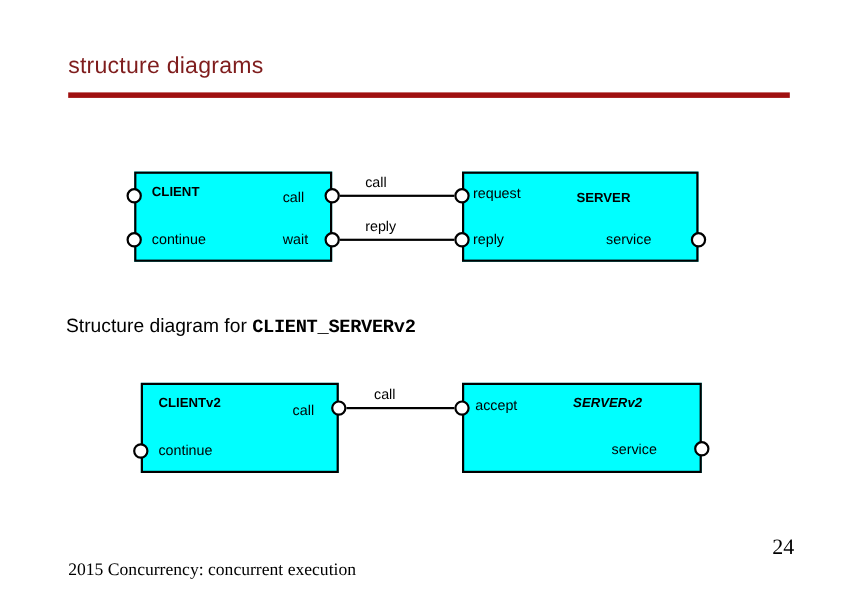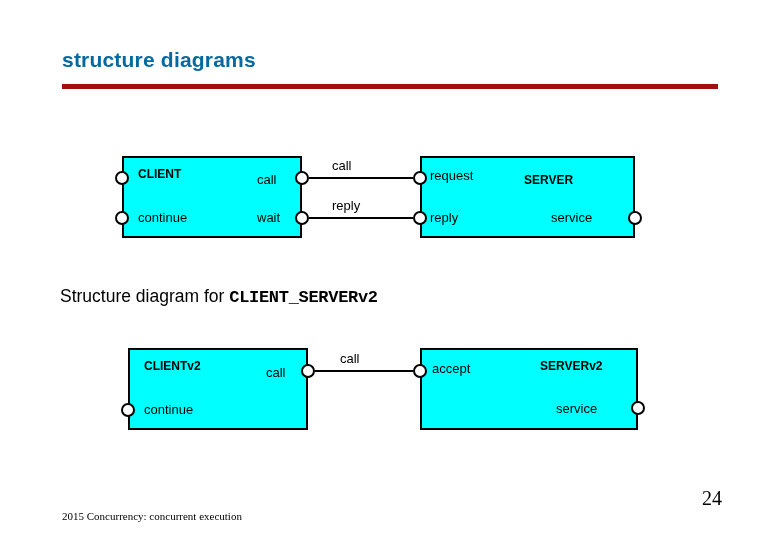--- a/index.html
+++ b/index.html
@@ -18,22 +18,22 @@
     position: absolute;
     left: 0; top: 0;
     width: 780px;
     height: 540px;
   }
   .title {
     position: absolute;
     left: 62px;
     top: 48px;
     font-size: 21px;
-    font-weight: bold;
-    color: #0369a1;
+    font-weight: normal;
+    color: #7f1d1d;
     letter-spacing: 0.2px;
   }
   .title-rule {
     position: absolute;
     left: 62px;
     top: 84px;
     width: 656px;
     height: 5px;
     background: #a01010;
   }
@@ -101,21 +101,21 @@
     top: 487px;
     font-family: "Liberation Serif", serif;
     font-size: 20px;
     color: #000000;
   }
   .footer-left {
     position: absolute;
     left: 62px;
     top: 510px;
     font-family: "Liberation Serif", serif;
-    font-size: 11px;
+    font-size: 16px;
     color: #000000;
   }
   .footer-right {
     position: absolute;
     right: 58px;
     top: 510px;
     font-family: "Liberation Serif", serif;
     font-size: 11.5px;
     font-weight: bold;
     color: #000000;
@@ -175,21 +175,21 @@
   <div class="box-text" style="left:144px; top:402px;">continue</div>
   <div class="box-text" style="left:266px; top:365px;">call</div>
 
   <div class="port" style="left:121px; top:403px;"></div>
   <div class="port" style="left:301px; top:364px;"></div>
 
   <div class="hline" style="left:315px; top:370px; width:98px;"></div>
   <div class="conn-label" style="left:340px; top:351px;">call</div>
 
   <div class="box" style="left:420px; top:348px; width:218px; height:82px;"></div>
-  <div class="box-name" style="left:540px; top:359px;">SERVERv2</div>
+  <div class="box-name" style="left:521px; top:359px;font-style:italic;">SERVERv2</div>
   <div class="box-text" style="left:432px; top:361px;">accept</div>
   <div class="box-text" style="left:556px; top:401px;">service</div>
 
   <div class="port" style="left:413px; top:364px;"></div>
   <div class="port" style="left:631px; top:401px;"></div>
 
   <div class="page-num">24</div>
   <div class="footer-left">2015  Concurrency: concurrent execution</div>
 
 </div>

